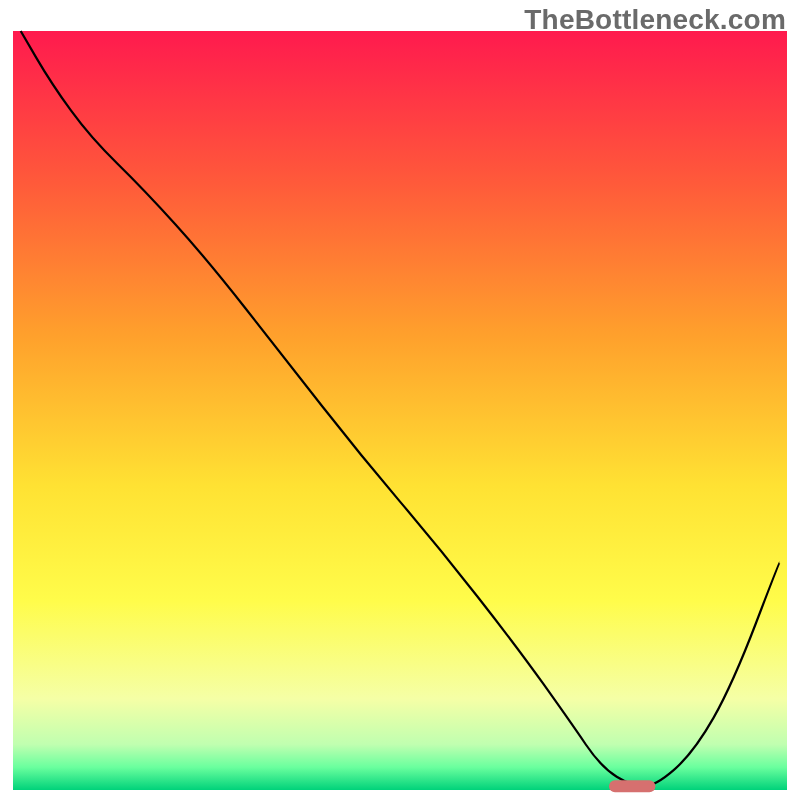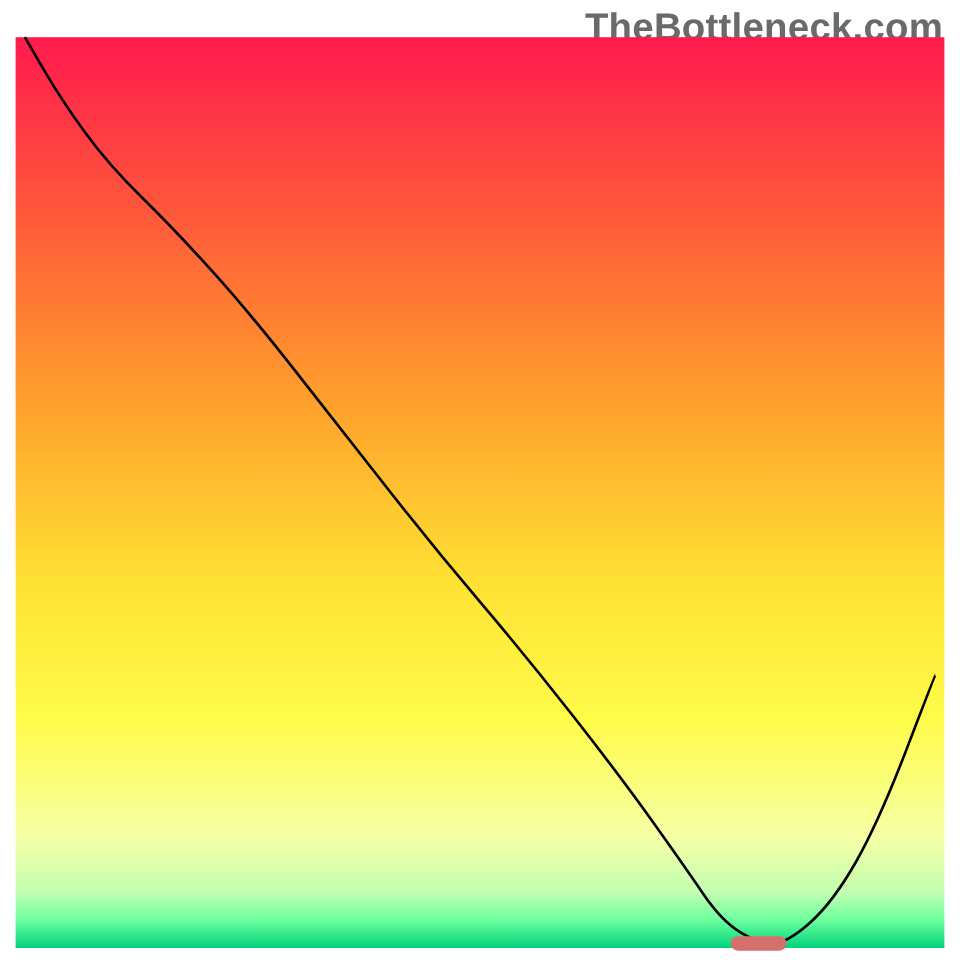--- a/index.html
+++ b/index.html
@@ -13,21 +13,21 @@
   .chart-container {
     position: relative;
     width: 800px;
     height: 800px;
   }
   .watermark {
     position: absolute;
     top: 4px;
     right: 14px;
     font-family: Arial, Helvetica, sans-serif;
-    font-size: 32px;
+    font-size: 28px;
     font-weight: 600;
     color: #6a6a6a;
     letter-spacing: 0.2px;
     text-align: right;
   }
   svg.plot {
     position: absolute;
     top: 0;
     left: 0;
   }

